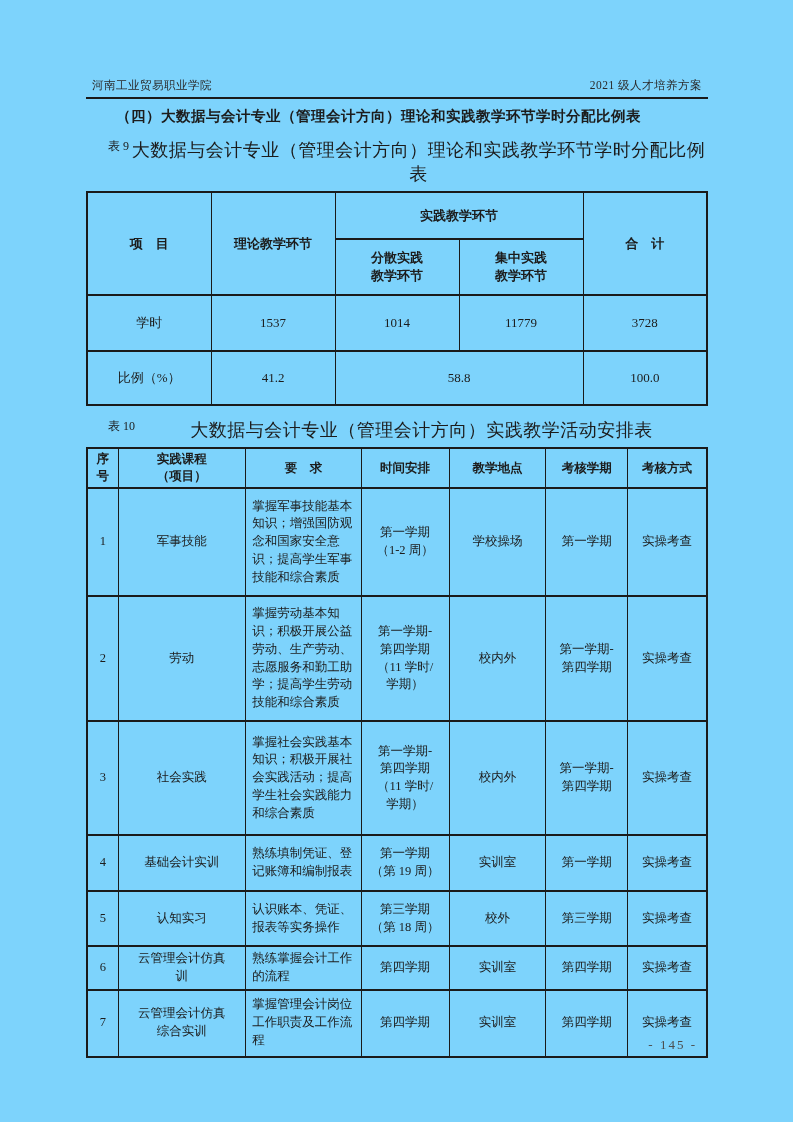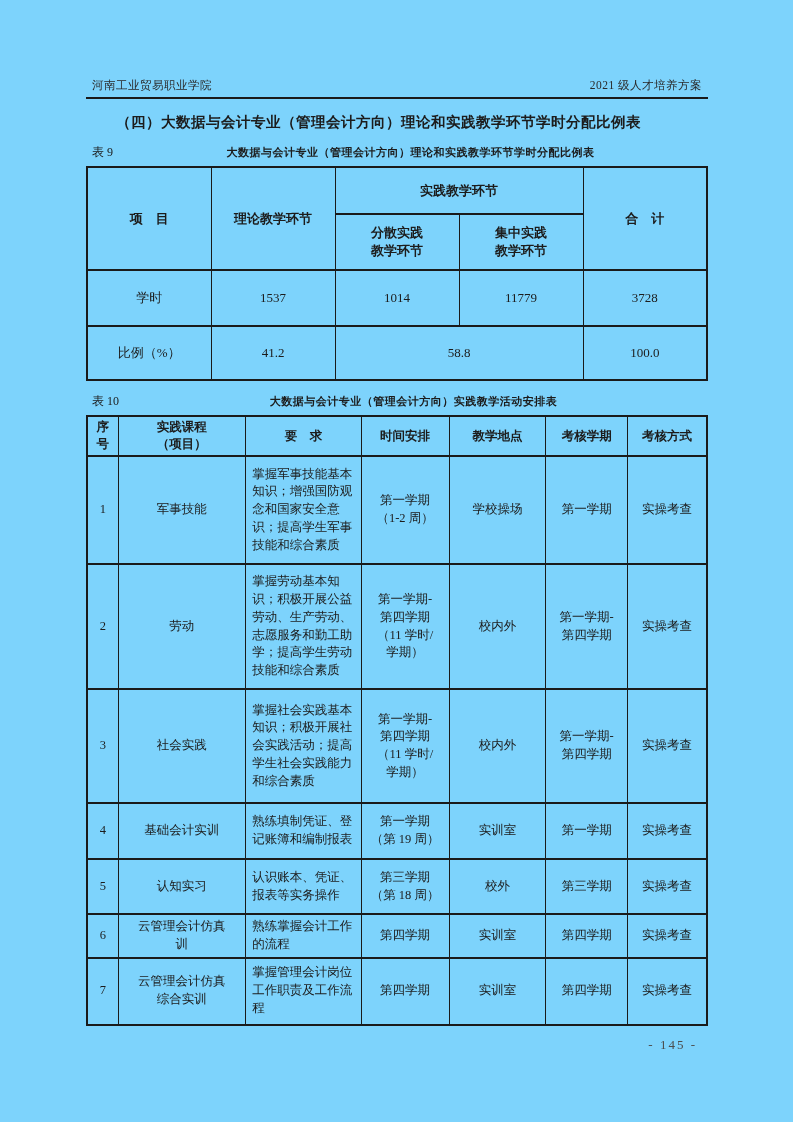--- a/index.html
+++ b/index.html
@@ -34,42 +34,43 @@
     letter-spacing: 0.5px;
   }
   .doc-header-rule {
     border: none;
     border-top: 2px solid #1a1a1a;
     margin: 0;
   }
 
   
   .section-heading {
-    margin-top: 14px;
+    margin-top: 8px;
     padding-left: 30px;
     font-size: 14.5px;
     font-weight: bold;
     letter-spacing: 0.5px;
   }
   .table-caption {
     display: flex;
-    align-items: center;
+    align-items: flex-start;
     margin-top: 12px;
     margin-bottom: 5px;
+    margin-left: 16px;
   }
   .table-caption .caption-label {
     font-size: 12px;
     flex: 0 0 auto;
     padding-left: 6px;
   }
   .table-caption .caption-title {
     flex: 1 1 auto;
     text-align: center;
-    font-size: 11px;
-    font-weight: bold;
+    font-size: 18px;
+    font-weight: normal;
     letter-spacing: 0.5px;
   }
 
   
   table {
     width: 100%;
     border-collapse: collapse;
     table-layout: fixed;
     border: 2px solid #1a1a1a;
   }

